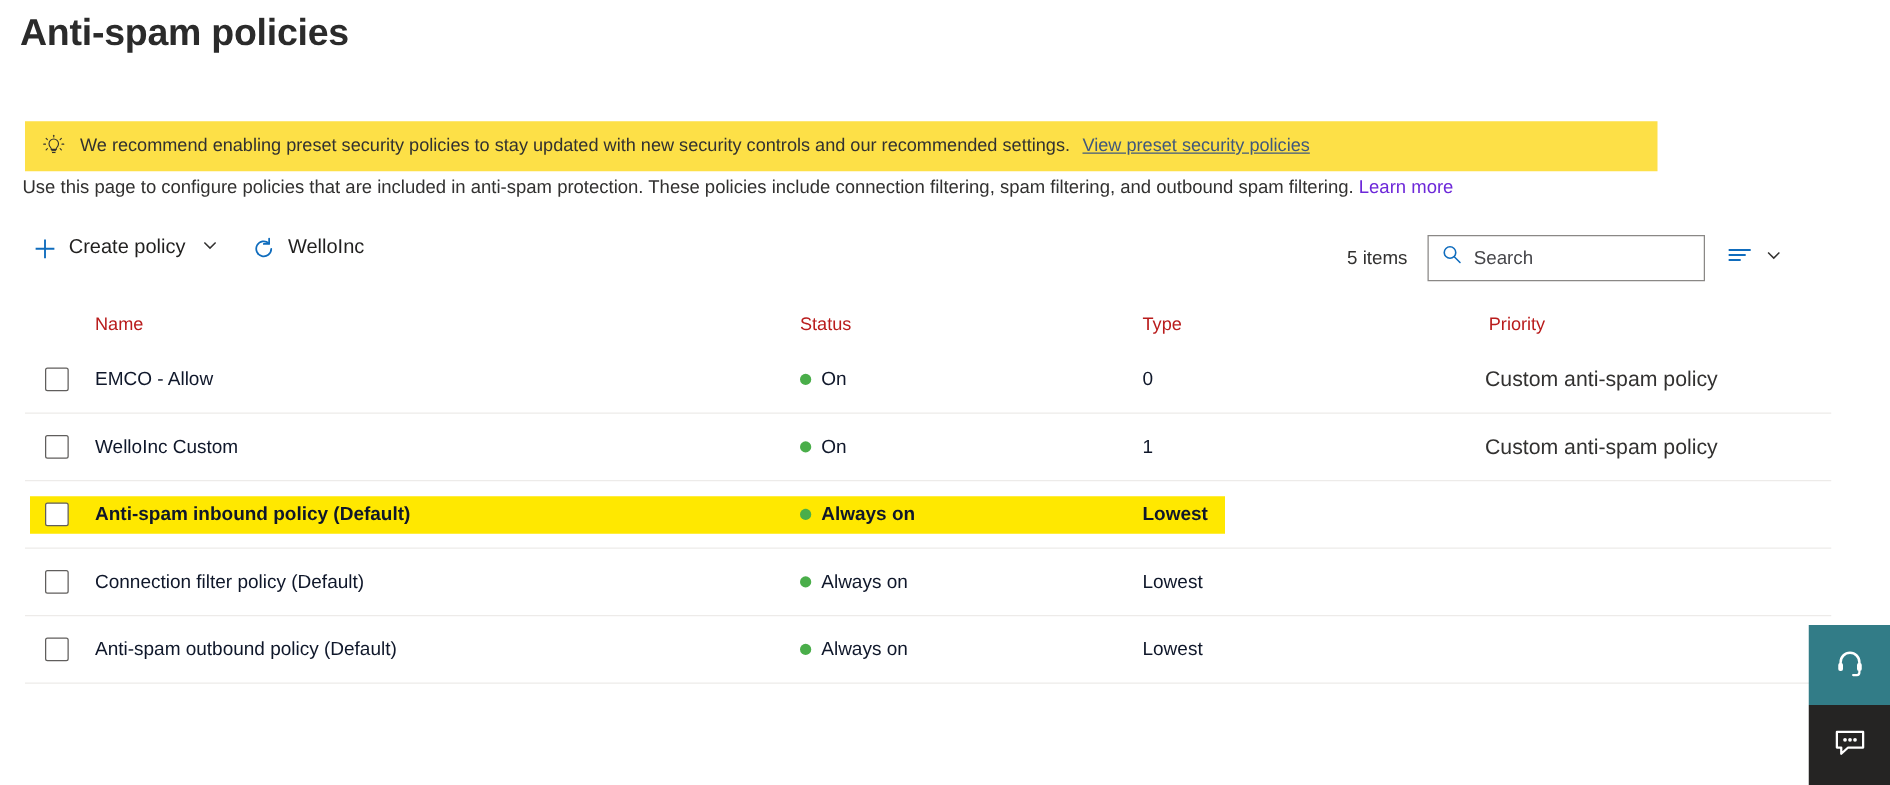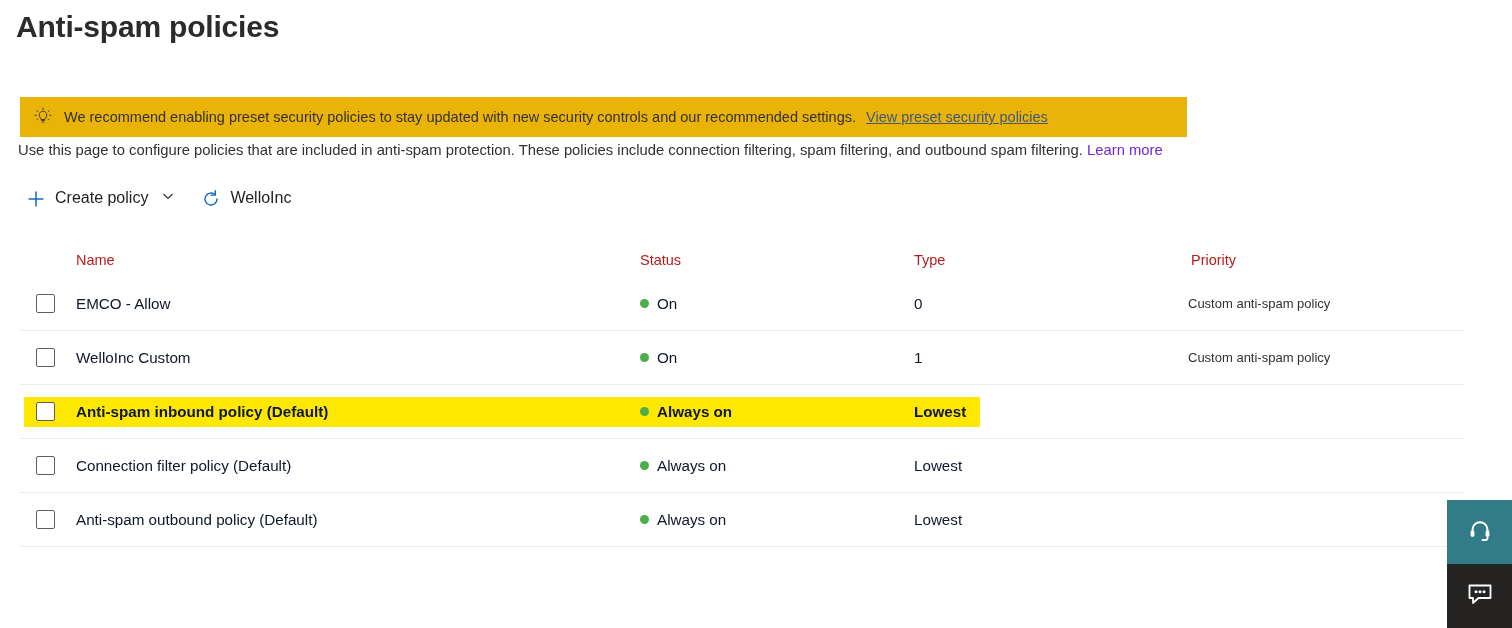--- a/index.html
+++ b/index.html
@@ -22,22 +22,22 @@
     font-weight: 700;
     letter-spacing: -0.2px;
     color: #2b2b2b;
     white-space: nowrap;
   }
 
   
   .banner {
     position: absolute;
     left: 20px; top: 97px;
-    width: 1167px; height: 40px;
-    background: #eab308;
+    width: 1306px; height: 40px;
+    background: #fde047;
     display: flex;
     align-items: center;
     padding-left: 12px;
   }
   .bulb-icon {
     width: 22px; height: 22px;
     flex: 0 0 22px;
     display: flex; align-items: center; justify-content: center;
     margin-right: 10px;
   }
@@ -168,21 +168,21 @@
     color: #0f172a;
     white-space: nowrap;
   }
   .statuswrap { display:flex; align-items:center; gap: 8px; }
   .dot {
     width: 9px; height: 9px;
     border-radius: 50%;
     background: #4aae4a;
     flex: 0 0 9px;
   }
-  .typetext { font-size: 13px; color: #323130; white-space: nowrap; }
+  .typetext { font-size: 17px; color: #323130; white-space: nowrap; }
 
   
   .hl-band {
     position: absolute;
     left: 4px; top: 12px;
     width: 956px; height: 30px;
     background: #ffe800;
     z-index: 0;
   }
   .row.highlight .cell { position: relative; z-index: 1; }
@@ -260,20 +260,48 @@
           <svg width="20" height="20" viewBox="0 0 20 20">
             <path d="M16 10a6 6 0 1 1-1.9-4.35" fill="none" stroke="#0f6cbd" stroke-width="1.4" stroke-linecap="round"></path>
             <polyline points="14.3,1.8 14.3,6.1 10,6.1" fill="none" stroke="#0f6cbd" stroke-width="1.4" stroke-linecap="round" stroke-linejoin="round"></polyline>
           </svg>
         </span>
         <span class="cmd-label">WelloInc</span>
       </div>
 
     </div>
 
+    <div class="cmd-right">
+      <span class="items-count">5 items</span>
+
+      <div class="search-box">
+        <span class="glyph">
+          <svg width="17" height="17" viewBox="0 0 17 17">
+            <circle cx="7" cy="7" r="4.6" fill="none" stroke="#0f6cbd" stroke-width="1.25"></circle>
+            <line x1="10.4" y1="10.4" x2="15" y2="15" stroke="#0f6cbd" stroke-width="1.25" stroke-linecap="round"></line>
+          </svg>
+        </span>
+        <span class="search-placeholder">Search</span>
+      </div>
+
+      <div class="list-ctrl">
+        <span class="glyph">
+          <svg width="20" height="16" viewBox="0 0 20 16">
+            <line x1="1.5" y1="4" x2="18" y2="4" stroke="#0f6cbd" stroke-width="1.5" stroke-linecap="round"></line>
+            <line x1="1.5" y1="8" x2="14" y2="8" stroke="#0f6cbd" stroke-width="1.5" stroke-linecap="round"></line>
+            <line x1="1.5" y1="12" x2="10" y2="12" stroke="#0f6cbd" stroke-width="1.5" stroke-linecap="round"></line>
+          </svg>
+        </span>
+        <span class="glyph">
+          <svg width="14" height="14" viewBox="0 0 14 14">
+            <polyline points="2.5,5 7,9.5 11.5,5" fill="none" stroke="#323130" stroke-width="1.2"></polyline>
+          </svg>
+        </span>
+      </div>
+    </div>
   </div>
 
   <div class="table">
 
     <div class="row header">
       <div class="cell c-check"></div>
       <div class="cell c-name">Name</div>
       <div class="cell c-status">Status</div>
       <div class="cell c-type">Type</div>
       <div class="cell c-prio">Priority</div>

